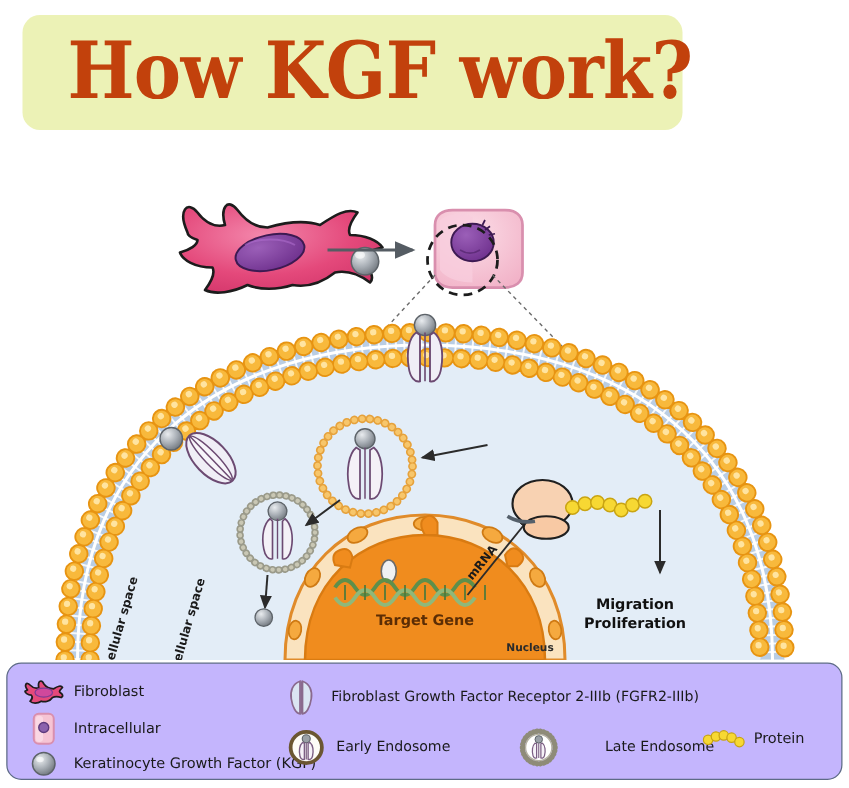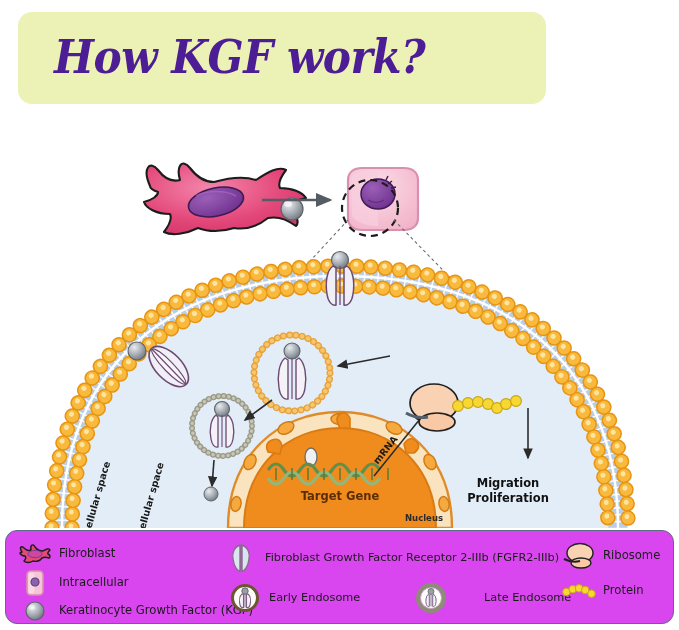--- a/index.html
+++ b/index.html
@@ -34,26 +34,25 @@
     background: #ecf2b6;
     border-radius: 14px;
   }
   #title-text {
     position: absolute;
     left: 36px;
     top: 50%;
     transform: translateY(-52%);
     font-family: "DejaVu Serif", serif;
     font-weight: 700;
-    font-size: 47px;
+    font-size: 63px;
     letter-spacing: -0.5px;
-    color: #4c1d95;
+    color: #c2410c;
     white-space: nowrap;
     font-stretch: condensed;
-    font-style: italic;
   }
 
   
   #diagram {
     position: absolute;
     left: 0;
     top: 108px;
     width: 679px;
     height: 420px;
     overflow: hidden;
@@ -63,21 +62,21 @@
   
   #legend-box {
     position: absolute;
     left: 5px;
     top: 530px;
     width: 669px;
     height: 94px;
     box-sizing: border-box;
     border: 1.4px solid #5d6b86;
     border-radius: 12px;
-    background: #d946ef;
+    background: #c4b5fd;
   }
   .legend-col {
     position: absolute;
     top: 0;
     height: 100%;
   }
   #legend-col-1 { left: 12px;  width: 215px; }
   #legend-col-2 { left: 218px; width: 345px; }
   #legend-col-3 { left: 556px; width: 115px; }
 
@@ -434,30 +433,20 @@
             <path d="M19,12.5 C21.2,14.5 21.6,19 20.6,22.5 C20.2,24 19,24.8 17.7,24.4 L17.7,13 Z" fill="#f6f2f8" stroke="#7c5f84" stroke-width="1"></path>
             <line x1="16" y1="12.5" x2="16" y2="24.4" stroke="#7c5f84" stroke-width="0.9"></line>
           </svg>
         </span>
         <span class="legend-label">Late Endosome</span>
       </div>
     </div>
 
     <div class="legend-col" id="legend-col-3">
 
-      <div class="legend-item lrow-3a">
-        <span class="legend-icon">
-          <svg width="34" height="28" viewBox="0 0 34 28">
-            <ellipse cx="18" cy="11" rx="13" ry="9.5" fill="#f8d2b2" stroke="#1f1f1f" stroke-width="1.4"></ellipse>
-            <ellipse cx="19" cy="21" rx="10" ry="5" fill="#f8c9a4" stroke="#1f1f1f" stroke-width="1.4"></ellipse>
-            <path d="M2,17 q8,4 16,2" fill="none" stroke="#1f1f1f" stroke-width="2"></path>
-          </svg>
-        </span>
-        <span class="legend-label">Ribosome</span>
-      </div>
 
       <div class="legend-item lrow-3b">
         <span class="legend-icon">
           <svg width="38" height="20" viewBox="0 0 38 20">
             <circle cx="5" cy="11" r="4.2" fill="#f7d833" stroke="#c9a412" stroke-width="1.1"></circle>
             <circle cx="12" cy="8" r="4.2" fill="#f7d833" stroke="#c9a412" stroke-width="1.1"></circle>
             <circle cx="19" cy="7" r="4.2" fill="#f7d833" stroke="#c9a412" stroke-width="1.1"></circle>
             <circle cx="26" cy="9" r="4.2" fill="#f7d833" stroke="#c9a412" stroke-width="1.1"></circle>
             <circle cx="33" cy="13" r="4.2" fill="#f7d833" stroke="#c9a412" stroke-width="1.1"></circle>
           </svg>

